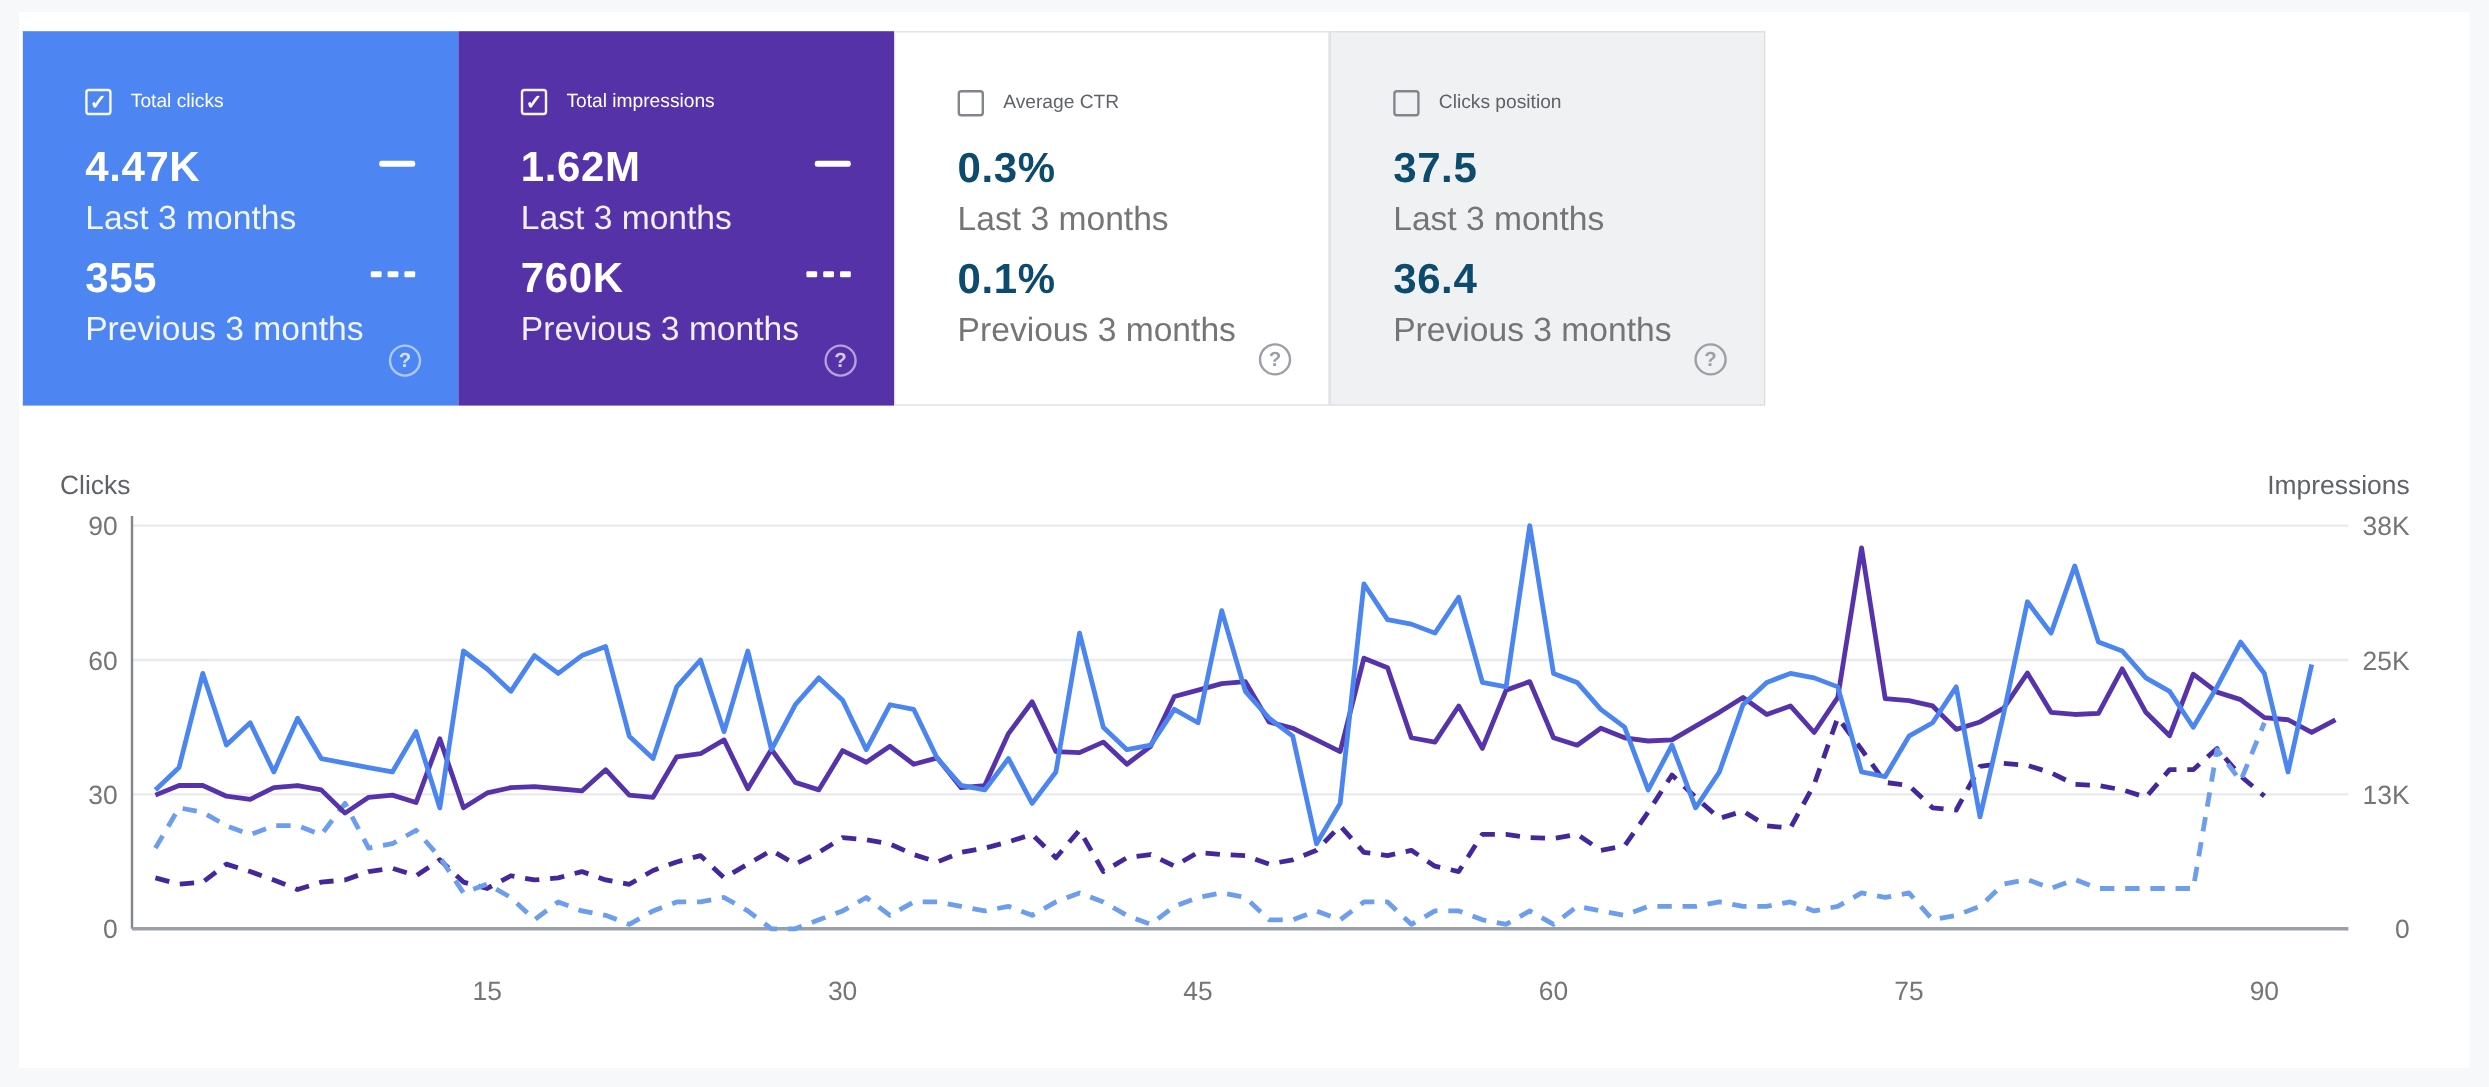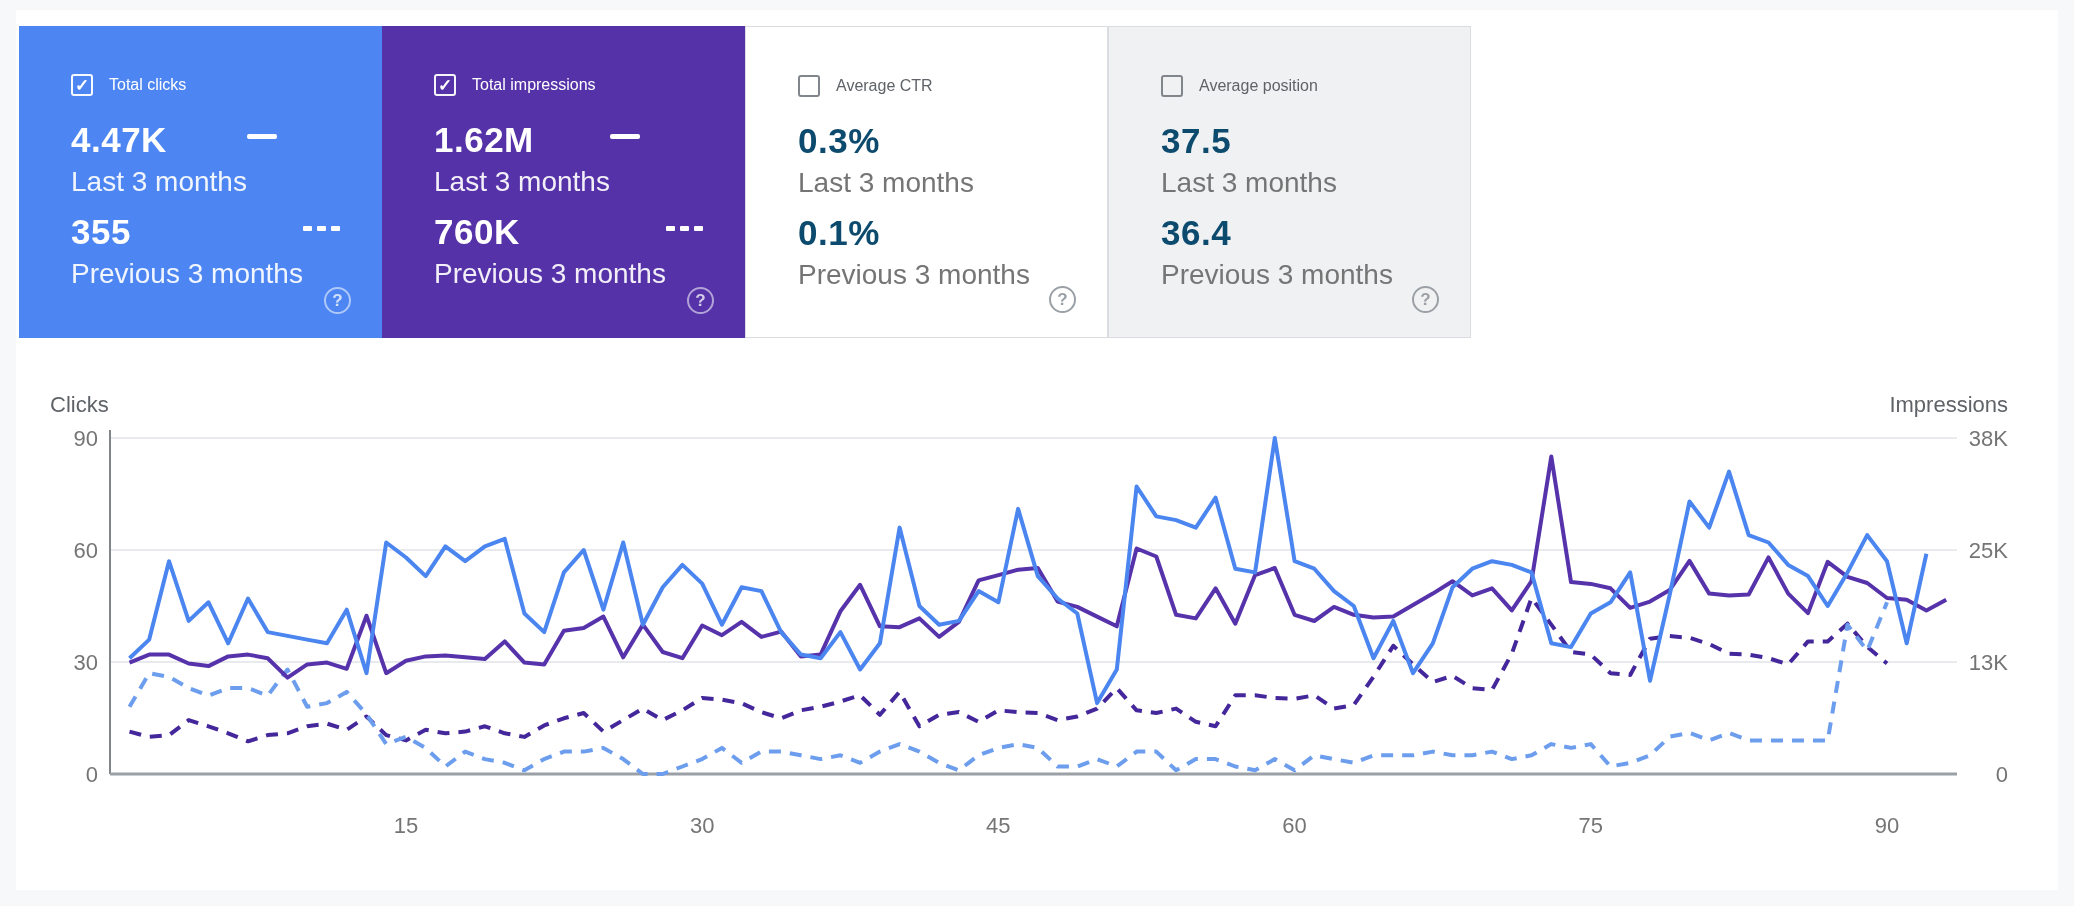--- a/index.html
+++ b/index.html
@@ -12,21 +12,21 @@
   .card-purple { background:#5632a8; color:#fff; }
   .card-white  { background:#ffffff; border:1px solid #dadce0; color:#5f6368; }
   .card-gray   { background:#f0f1f2; border:1px solid #dadce0; color:#5f6368; }
   .card-head { display:flex; align-items:center; gap:16px; height:26px; margin-bottom:22px; }
   .cb { width:22px; height:22px; border-radius:3px; flex:0 0 auto; display:flex; align-items:center; justify-content:center; cursor:pointer; }
   .cb-light { border:2.5px solid rgba(255,255,255,0.95); }
   .cb-dark  { border:2.5px solid #80868b; }
   .cb .check { font-size:17px; font-weight:bold; color:#fff; line-height:1; }
   .card-title { font-size:16px; }
   .card-white .card-title, .card-gray .card-title { color:#5f6368; }
-  .vrow { display:flex; align-items:flex-start; padding-right:36px; margin-bottom:14px; }
+  .vrow { display:flex; justify-content:space-between; align-items:flex-start; padding-right:36px; margin-bottom:14px; }
   .value { font-size:35px; font-weight:bold; letter-spacing:0.5px; margin-bottom:6px; }
   .sub { font-size:28px; }
   .card-blue .sub, .card-purple .sub { color:rgba(255,255,255,0.92); }
   .card-white .value, .card-gray .value { color:#0c4a6e; }
   .card-white .sub, .card-gray .sub { color:#757575; }
   .ind { margin-top:14px; }
   .ind-solid { width:30px; height:5px; background:#fff; border-radius:2px; }
   .ind-dashed { display:flex; gap:5px; }
   .ind-dashed i { width:9px; height:5px; background:#fff; border-radius:1px; }
   .help { position:absolute; right:31px; bottom:24px; width:27px; height:27px; border-radius:50%;
@@ -116,21 +116,21 @@
             <div class="value">0.1%</div>
              <div class="sub">Previous 3 months</div>
           </div>
       </div>
       <span class="help help-dark">?</span>
     </div>
 
     <div class="card card-gray">
       <div class="card-head">
         <span class="cb cb-dark"></span>
-        <span class="card-title">Average position</span>
+        <span class="card-title">Clicks position</span>
       </div>
       <div class="vrow">
         <div>
             <div class="value">37.5</div>
              <div class="sub">Last 3 months</div>
           </div>
       </div>
       <div class="vrow">
         <div>
             <div class="value">36.4</div>

